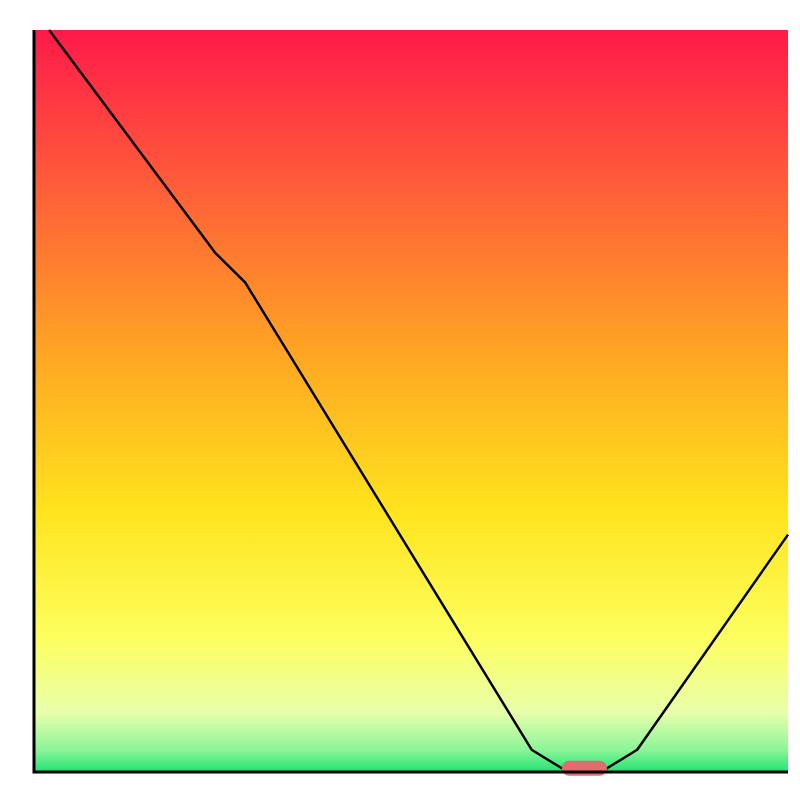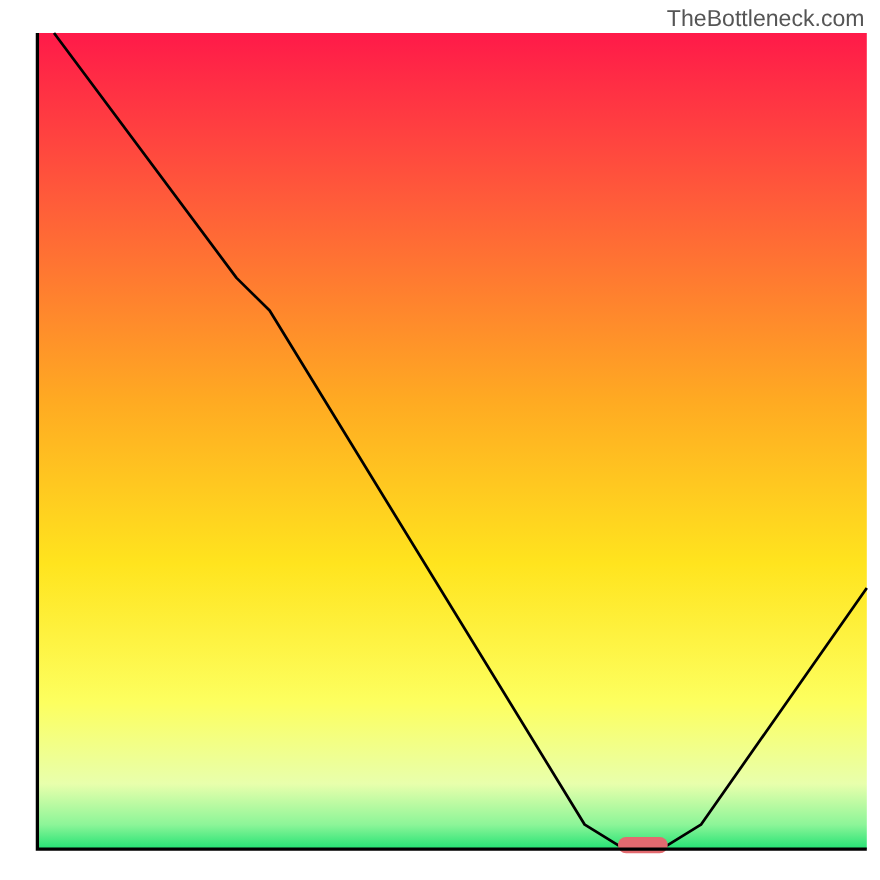--- a/index.html
+++ b/index.html
@@ -25,21 +25,20 @@
     z-index: 3;
   }
   svg {
     display: block;
   }
 </style>
 </head>
 <body>
 
 <div class="chart-container">
-  <div class="watermark">TheBottleneck.com</div>
   <svg id="chart-svg" width="800" height="800" viewBox="0 0 800 800">
     <defs>
       <linearGradient id="bg-grad" x1="0" y1="0" x2="0" y2="1">
           <stop offset="0%" stop-color="#ff1a49"></stop>
           <stop offset="20%" stop-color="#ff5a3a"></stop>
           <stop offset="45%" stop-color="#ffaa22"></stop>
           <stop offset="65%" stop-color="#ffe41e"></stop>
           <stop offset="82%" stop-color="#fdff5f"></stop>
           <stop offset="92%" stop-color="#e8ffac"></stop>
           <stop offset="97%" stop-color="#8cf598"></stop>

